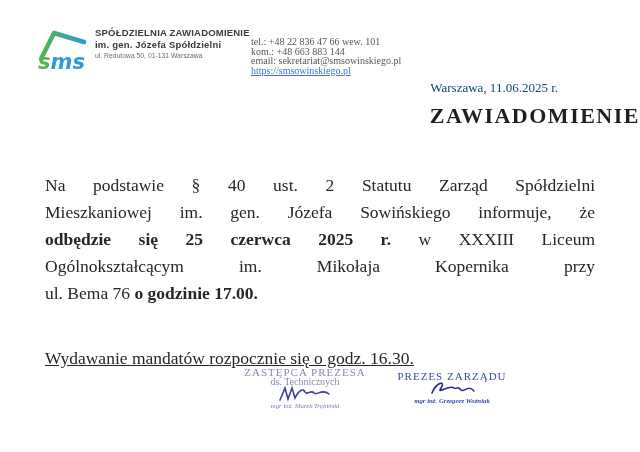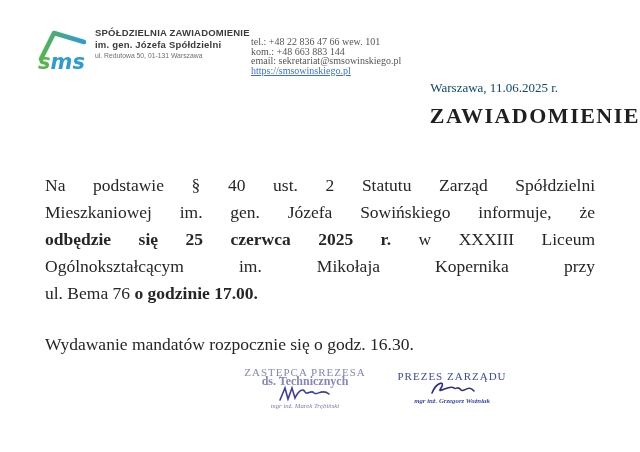--- a/index.html
+++ b/index.html
@@ -17,27 +17,27 @@
   .contact .link{color:#3b6fd4;text-decoration:underline;}
   
   .date{position:absolute;top:80px;right:82px;font-size:13px;color:#0c4a6e;}
   .title{position:absolute;top:103px;left:0;width:100%;text-align:right;
          font-size:22px;font-weight:bold;letter-spacing:1.5px;color:#1f1f1f;}
   
   .body-text{position:absolute;left:45px;top:141px;width:550px;font-size:17.5px;color:#262626;margin-top:31px;}
   .line{line-height:27px;text-align:justify;text-align-last:justify;white-space:nowrap;}
   .line.last{text-align-last:left;white-space:normal;}
   .b{font-weight:bold;}
-  .para2{position:absolute;left:45px;top:334px;width:550px;font-size:17.5px;color:#262626;}
+  .para2{position:absolute;left:45px;top:348px;width:550px;font-size:17.5px;color:#262626;text-decoration:underline;}
   
   .stamp{position:absolute;text-align:center;font-family:"Liberation Serif",serif;}
   .stamp-left{left:238px;top:368px;width:134px;color:#8585c0;}
   .stamp-right{left:388px;top:372px;width:128px;color:#3a4aa8;}
   .stamp .role{font-size:11px;font-weight:normal;letter-spacing:1px;line-height:9px;}
-  .stamp .role2{font-size:12px;line-height:9px;font-weight:bold;}
+  .stamp .role2{font-size:10px;line-height:9px;}
   .stamp .scribble{display:block;margin:-2px auto -4px auto;}
   .stamp .name{font-size:6.8px;font-style:italic;line-height:8px;}
   .stamp-left .name{color:#7b7bb8;}
   .stamp-right .name{color:#3a4aa8;font-weight:bold;}
 </style>
 </head>
 <body>
 
 <div class="page">
 

